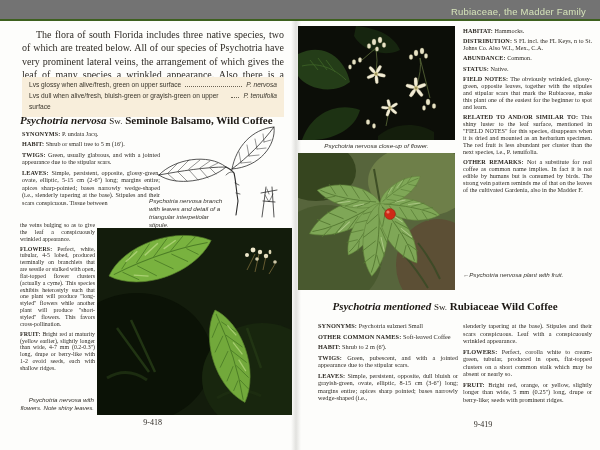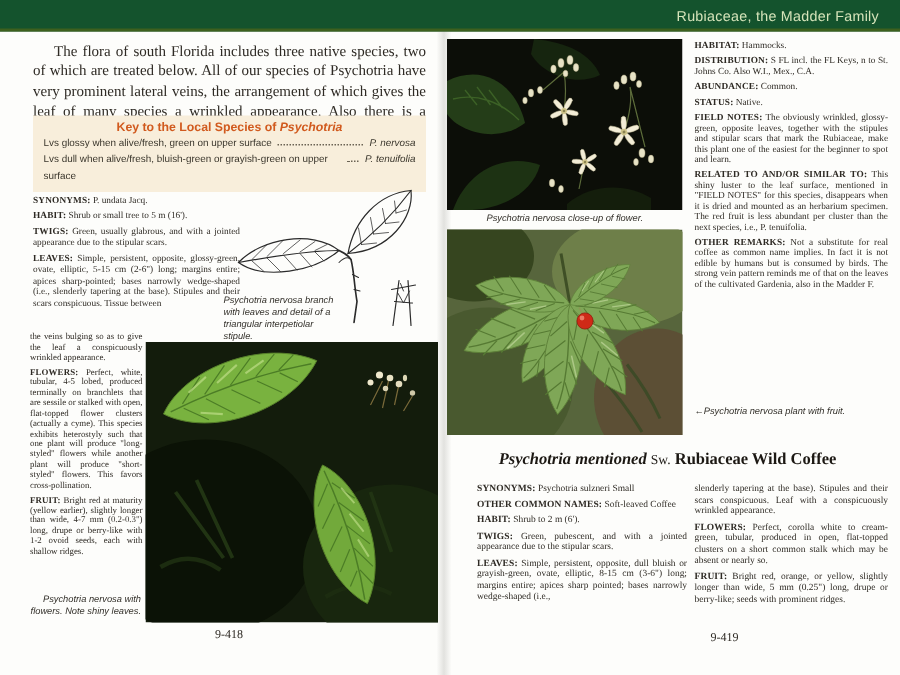--- a/index.html
+++ b/index.html
@@ -1,20 +1,20 @@
 <!DOCTYPE html>
 <html><head>
 <meta charset="utf-8">
 <style>
   html,body{margin:0;padding:0;}
   body{width:600px;height:450px;background:#ffffff;font-family:"Liberation Serif", serif;color:#2e2a24;}
   #spread{position:relative;width:600px;height:450px;background:#fdfdfb;overflow:hidden;}
 
   
-  .topbar{position:absolute;left:0;top:0;width:600px;height:21px;background:#14532d;border-bottom:2px solid #3d601e;
+  .topbar{position:absolute;left:0;top:0;width:600px;height:21px;background:#737373;border-bottom:2px solid #3d601e;
           display:flex;align-items:flex-end;justify-content:flex-end;box-sizing:border-box;padding:0 14px 2px 0;}
   .topbar span{font-family:"Liberation Sans", sans-serif;font-size:9.5px;color:#d6e4ba;letter-spacing:.2px;}
 
   .gutter{position:absolute;left:291px;top:21px;width:10px;height:429px;
           background:linear-gradient(to right, rgba(0,0,0,0), rgba(60,60,50,.14) 50%, rgba(0,0,0,0));}
 
   
   .intro{position:absolute;left:22px;top:28px;width:262px;font-size:10px;line-height:1.34;text-align:justify;text-indent:14px;margin:0;}
 
   
@@ -66,35 +66,37 @@
 <div id="spread">
 
   <div class="topbar">
     <span>Rubiaceae, the Madder Family</span>
   </div>
   <div class="gutter"></div>
 
   <p class="intro">The flora of south Florida includes three native species, two of which are treated below. All of our species of Psychotria have very prominent lateral veins, the arrangement of which gives the leaf of many species a wrinkled appearance. Also there is a "minute pocket or 'domatium' in the axil of each major vein, with its mouth protected by short hairs" (Tomlinson, 2001, p. 347).</p>
 
   <div class="keybox">
-    <div class="keytitle">
-      <span>Key to the Local Species of </span><span class="gen">Psychotria</span>
-    </div>
     <div class="krow">
       <span>Lvs glossy when alive/fresh, green on upper surface</span>
       <span class="leader"></span>
       <span class="sp">P. nervosa</span>
     </div>
     <div class="krow">
       <span>Lvs dull when alive/fresh, bluish-green or grayish-green on upper surface</span>
       <span class="leader"></span>
       <span class="sp">P. tenuifolia</span>
     </div>
   </div>
 
+  <h2 class="sphead" id="sphead1">
+    <span class="nm">Psychotria nervosa</span>
+    <span class="au">Sw.</span>
+    <span class="cn">Seminole Balsamo, Wild Coffee</span>
+  </h2>
 
   <div class="fields" id="blockA">
     <p><b>SYNONYMS:</b> <span>P. undata Jacq.</span></p>
     <p><b>HABIT:</b> <span>Shrub or small tree to 5 m (16').</span></p>
     <p><b>TWIGS:</b> <span>Green, usually glabrous, and with a jointed appearance due to the stipular scars.</span></p>
     <p><b>LEAVES:</b> <span>Simple, persistent, opposite, glossy-green, ovate, elliptic, 5-15 cm (2-6") long; margins entire; apices sharp-pointed; bases narrowly wedge-shaped (i.e., slenderly tapering at the base). Stipules and their scars conspicuous. Tissue between</span></p>
   </div>
 
   <svg id="illus" width="136" height="100" viewBox="0 0 136 100">
     <g stroke="#2b2b2b" fill="none" stroke-width="0.8" stroke-linecap="round">

